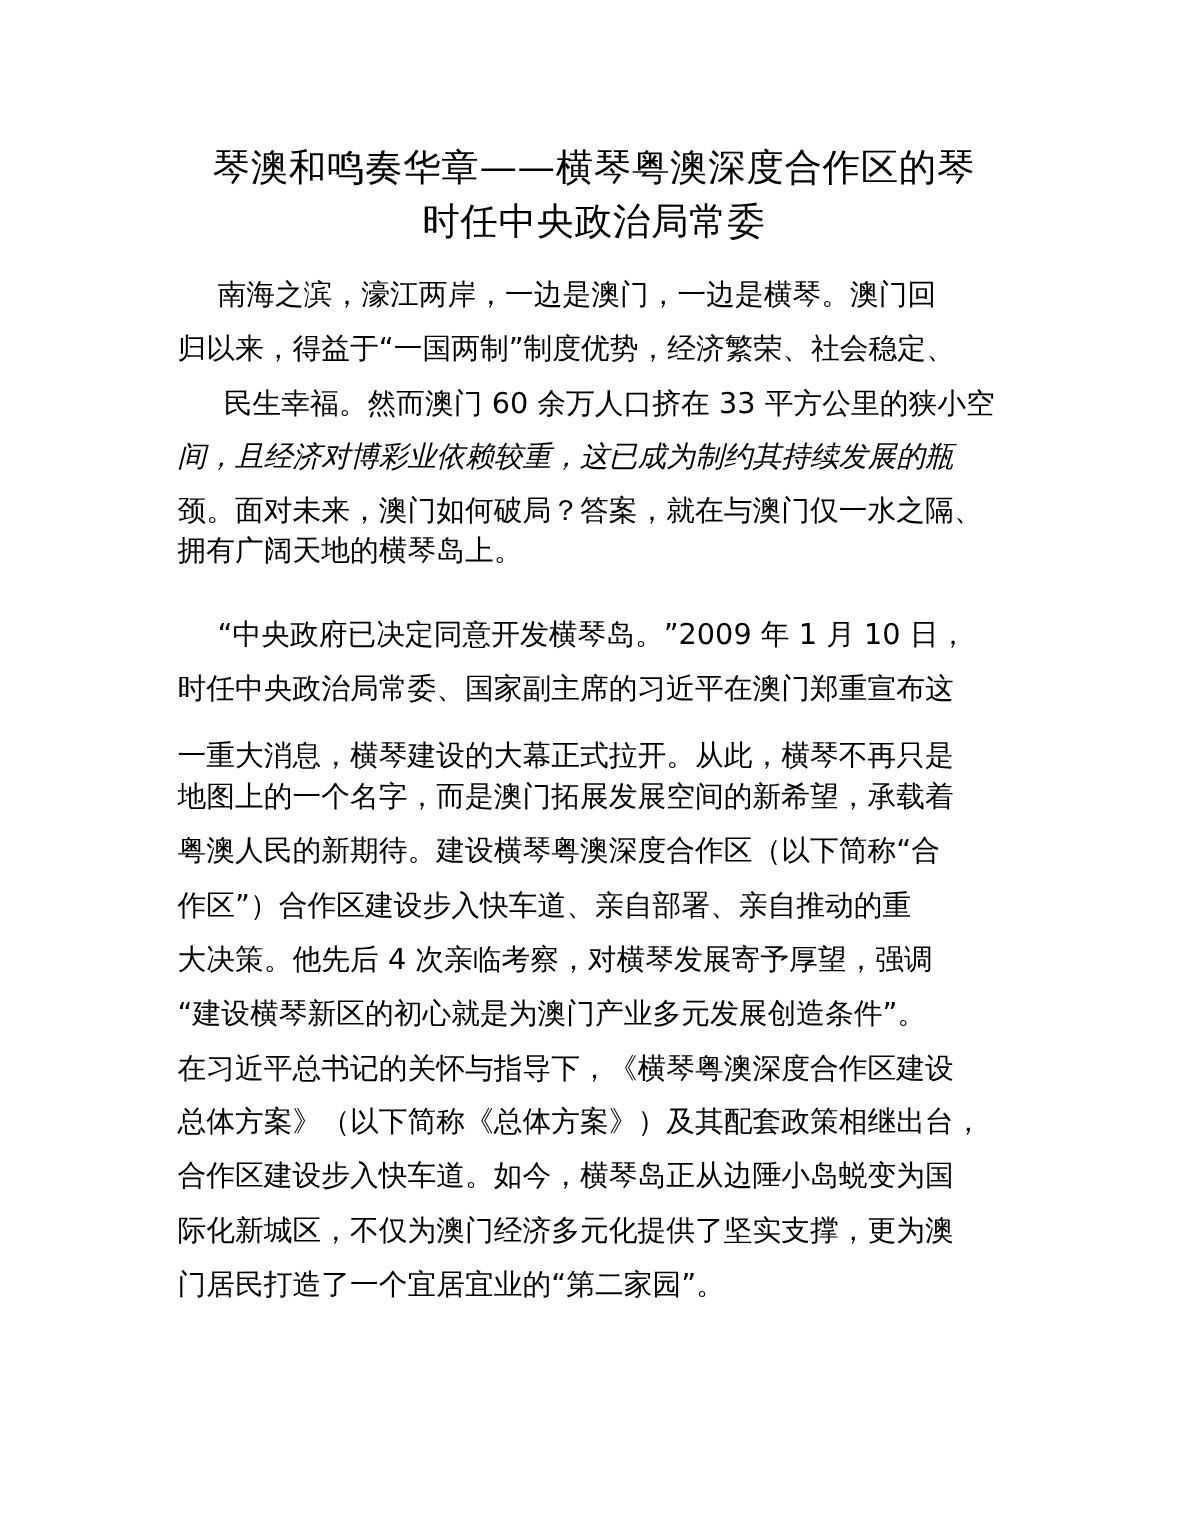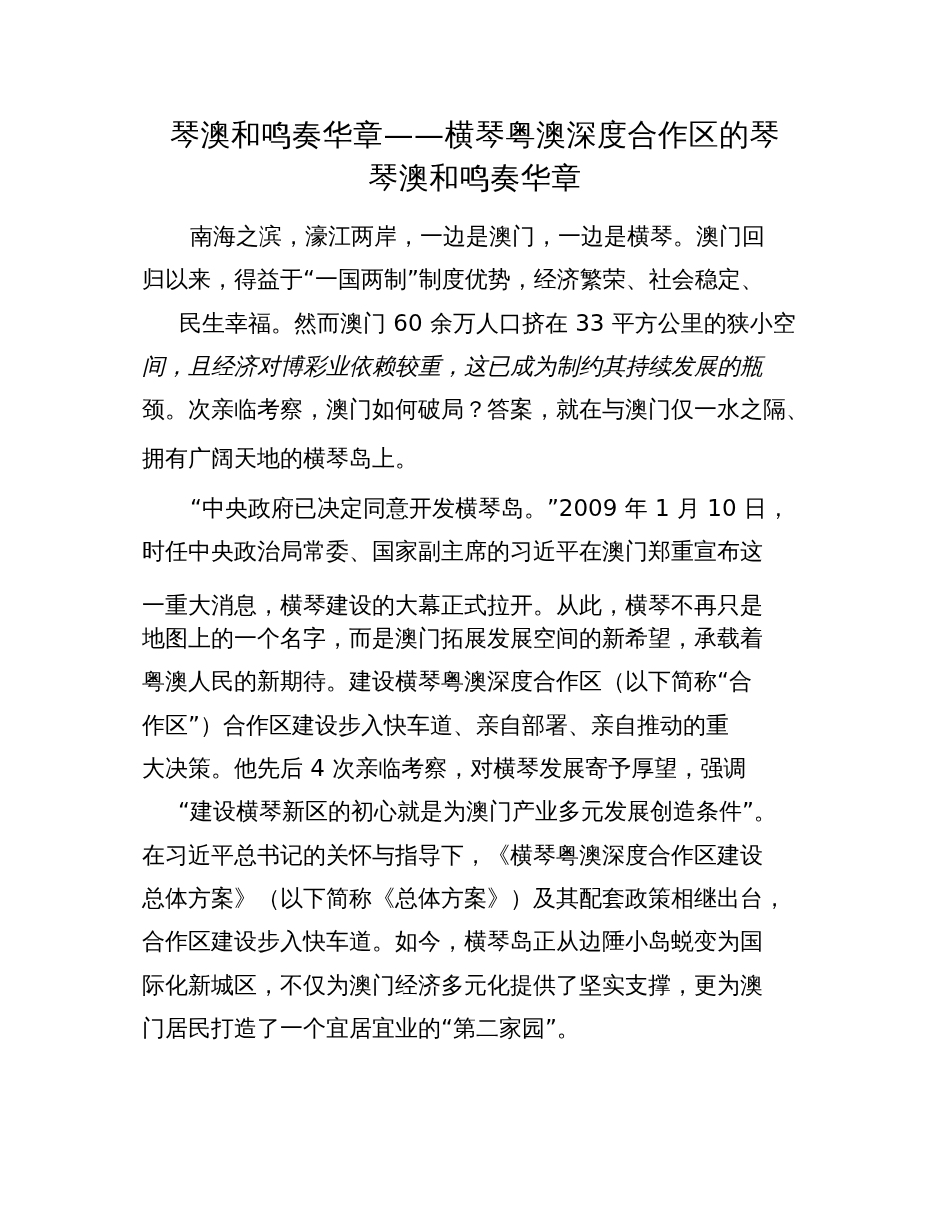--- a/index.html
+++ b/index.html
@@ -4,48 +4,48 @@
 <style>
   html, body { margin: 0; padding: 0; background: #ffffff; }
   body { width: 950px; height: 1230px; position: relative; overflow: hidden;
          font-family: "DejaVu Sans", sans-serif; color: #000; }
   .page { position: absolute; left: 0; top: 0; width: 918px; height: 1230px; background: #fff; }
   .title { position: absolute; left: 0; top: 113px; width: 950px; text-align: center;
            font-size: 30px; line-height: 43px; font-weight: normal; margin: 0; letter-spacing: 0.5px; }
   .title .tline { display: block; white-space: nowrap; }
   .para { position: absolute; left: 142px; width: 700px; margin: 0; font-size: 23px; }
   .para .line { position: absolute; left: 0; white-space: nowrap; height: 30px; line-height: 30px; }
-  .para .line.indent { left: 48px; }
+  .para .line.indent { left: 32px; }
 </style>
 </head>
 <body>
 
 <div class="page">
   <h1 class="title">
     <span class="tline">琴澳和鸣奏华章——横琴粤澳深度合作区的琴</span>
-    <span class="tline">琴澳和鸣奏华章</span>
+    <span class="tline">时任中央政治局常委</span>
   </h1>
 
   <div class="para" style="top:221px;">
     <span class="line indent" style="top:0px;">南海之滨，濠江两岸，一边是澳门，一边是横琴。澳门回</span>
     <span class="line" style="top:43px;">归以来，得益于“一国两制”制度优势，经济繁荣、社会稳定、</span>
     <span class="line" style="top:86.5px;margin-left:37px;">民生幸福。然而澳门 60 余万人口挤在 33 平方公里的狭小空</span>
     <span class="line" style="top:130px;font-style:italic;">间，且经济对博彩业依赖较重，这已成为制约其持续发展的瓶</span>
-    <span class="line" style="top:173px;">颈。次亲临考察，澳门如何破局？答案，就在与澳门仅一水之隔、</span>
-    <span class="line" style="top:222px;">拥有广阔天地的横琴岛上。</span>
+    <span class="line" style="top:173px;">颈。面对未来，澳门如何破局？答案，就在与澳门仅一水之隔、</span>
+    <span class="line" style="top:205px;">拥有广阔天地的横琴岛上。</span>
   </div>
 
   <div class="para" style="top:493px;">
     <span class="line indent" style="top:0px;">“中央政府已决定同意开发横琴岛。”2009 年 1 月 10 日，</span>
     <span class="line" style="top:43px;">时任中央政治局常委、国家副主席的习近平在澳门郑重宣布这</span>
     <span class="line" style="top:77px;margin-top:20px;">一重大消息，横琴建设的大幕正式拉开。从此，横琴不再只是</span>
     <span class="line" style="top:130px;">地图上的一个名字，而是澳门拓展发展空间的新希望，承载着</span>
     <span class="line" style="top:173px;">粤澳人民的新期待。建设横琴粤澳深度合作区（以下简称“合</span>
     <span class="line" style="top:216.5px;">作区”）合作区建设步入快车道、亲自部署、亲自推动的重</span>
     <span class="line" style="top:260px;">大决策。他先后 4 次亲临考察，对横琴发展寄予厚望，强调</span>
-    <span class="line" style="top:303px;margin-left:36px;">“建设横琴新区的初心就是为澳门产业多元发展创造条件”。</span>
+    <span class="line" style="top:303px;">“建设横琴新区的初心就是为澳门产业多元发展创造条件”。</span>
     <span class="line" style="top:346.5px;">在习近平总书记的关怀与指导下，《横琴粤澳深度合作区建设</span>
     <span class="line" style="top:390px;">总体方案》（以下简称《总体方案》）及其配套政策相继出台，</span>
     <span class="line" style="top:433px;">合作区建设步入快车道。如今，横琴岛正从边陲小岛蜕变为国</span>
     <span class="line" style="top:476.5px;">际化新城区，不仅为澳门经济多元化提供了坚实支撑，更为澳</span>
     <span class="line" style="top:520px;">门居民打造了一个宜居宜业的“第二家园”。</span>
   </div>
 </div>
 
 </body></html>

